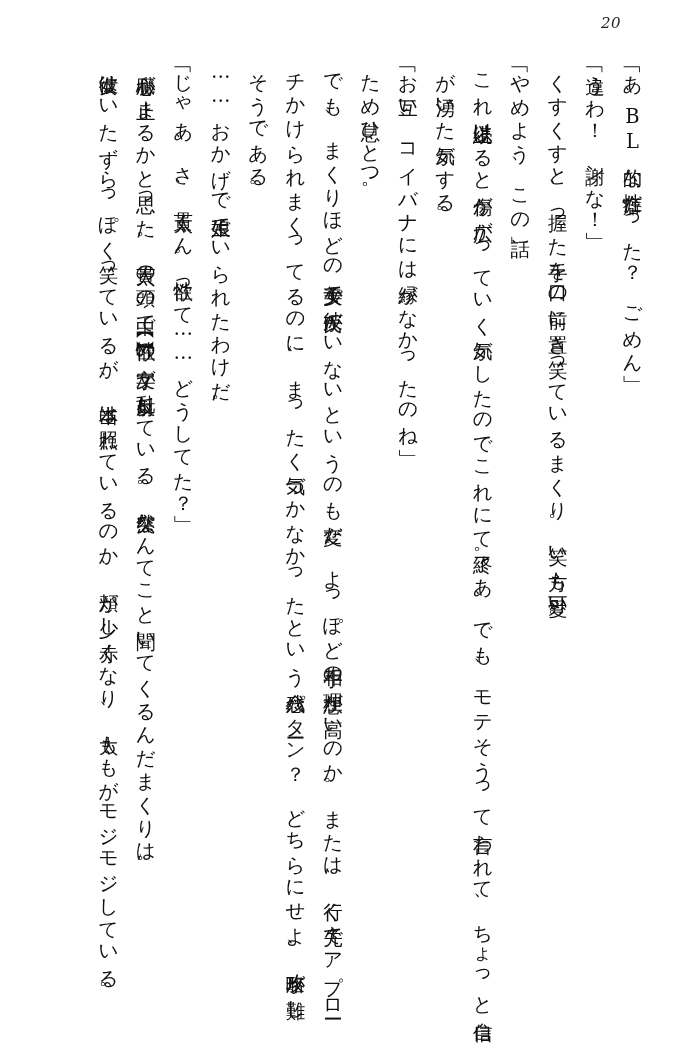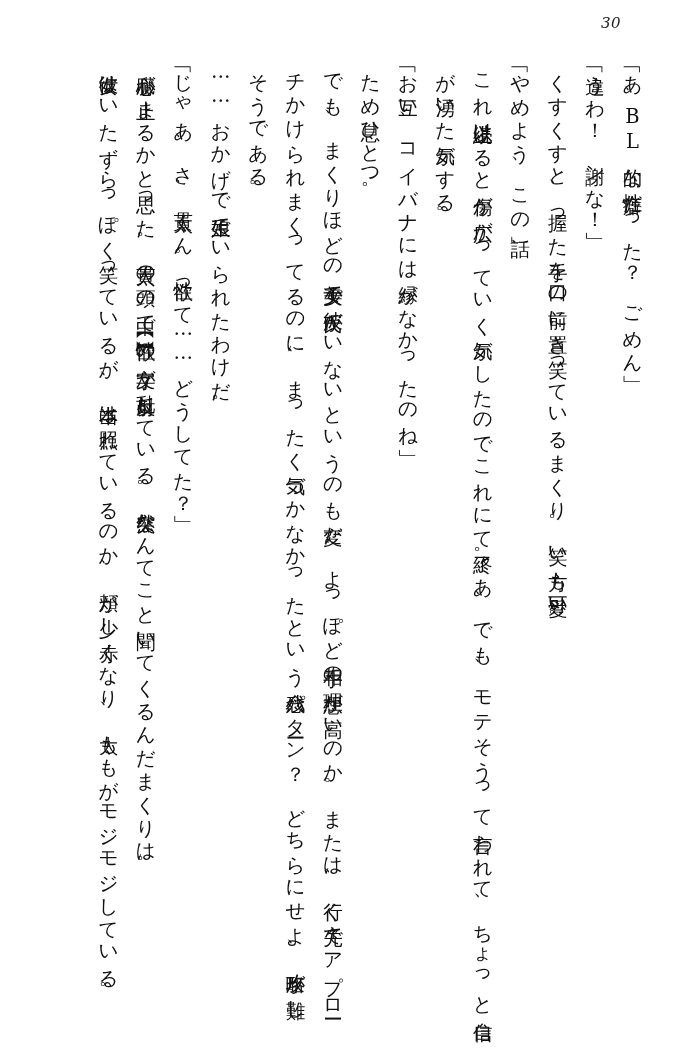--- a/index.html
+++ b/index.html
@@ -48,21 +48,21 @@
   }
   .body-text p + p {
     margin-left: 0;
   }
 </style>
 </head>
 <body>
 
 <div class="page">
 
-  <div class="page-number">30</div>
+  <div class="page-number">20</div>
 
   <div class="body-text">
     <p>「あ、BL的な性癖だった？　ごめん」</p>
     <p>「違うわ！　謝ンな！」</p>
     <p>くすくすと、握った手を口の前に置き笑っているまくり。笑い方も可愛い。</p>
     <p>「やめよう、この話」</p>
     <p>これ以上続けると傷が広がっていく気がしたのでこれにて終了。あ、でも、モテそうって言われて、ちょっと自信が湧いた気がする。</p>
     <p>「お互い、コイバナには縁がなかったのね」</p>
     <p>ため息ひとつ。</p>
     <p>でも、まくりほどの美少女で彼氏がいないというのも変だ。よっぽど相手の理想が高いのか。または、行く先々でアプローチかけられまくってるのに、まったく気づかなかったという残念パターン？　どちらにせよ、攻略が難しそうである。</p>

